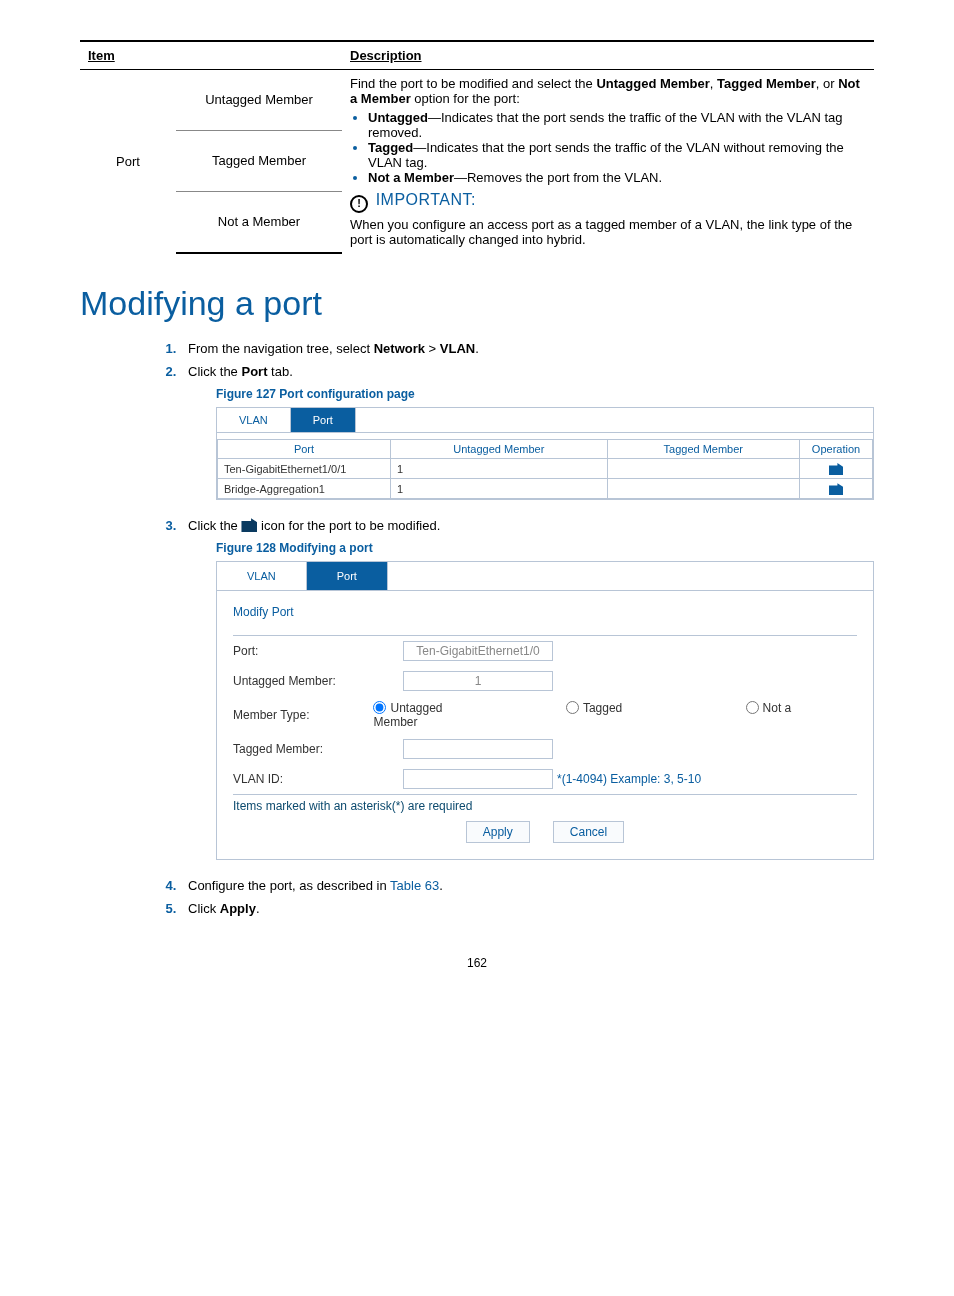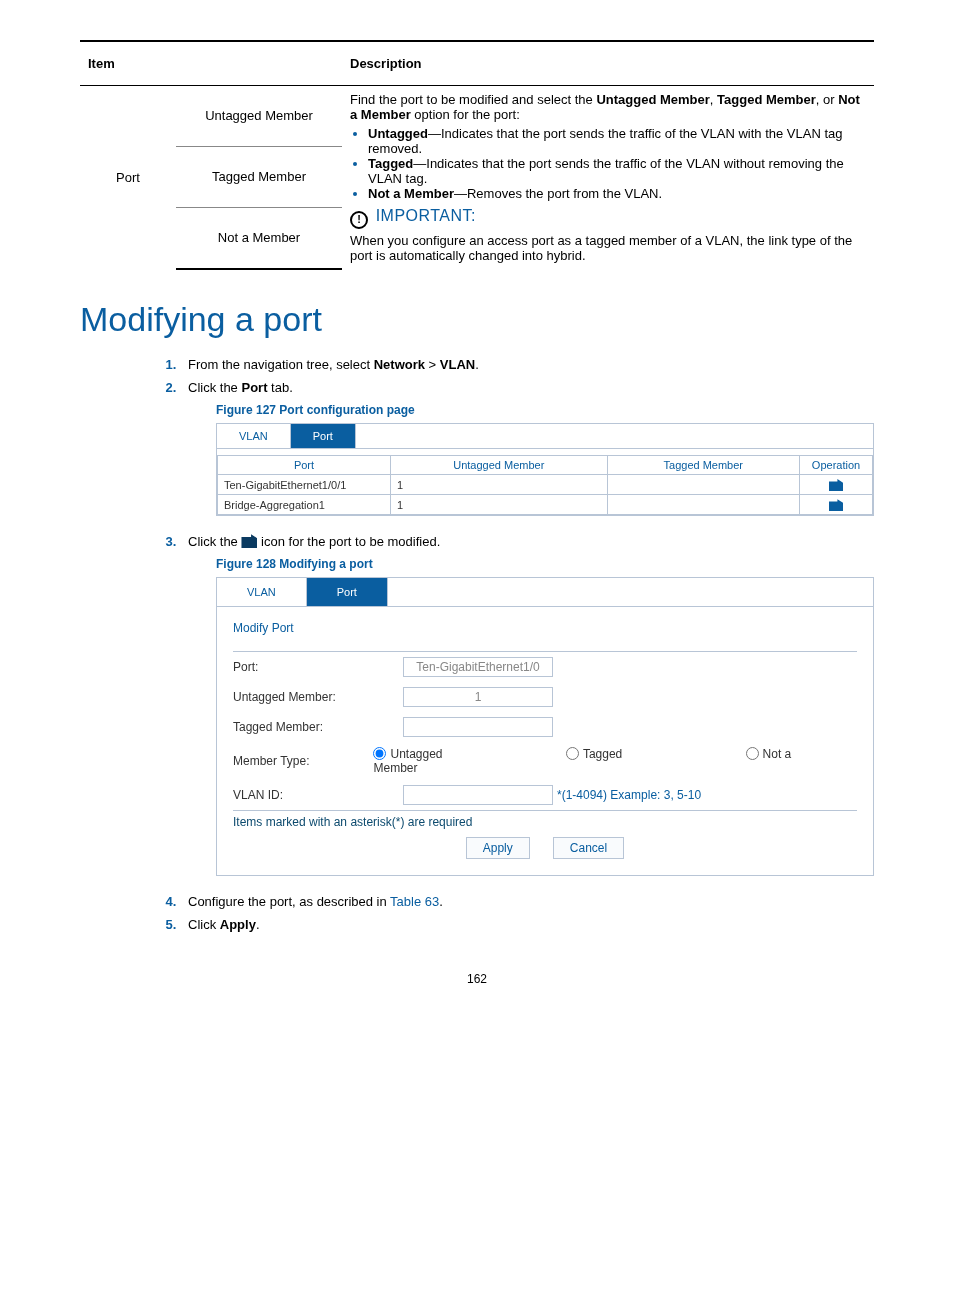--- a/index.html
+++ b/index.html
@@ -13,21 +13,22 @@
   .content-table {
     width: 100%;
     border-collapse: collapse;
     margin-bottom: 30px;
   }
   .content-table thead th {
     text-align: left;
     font-weight: bold;
     border-top: 2px solid #000;
     border-bottom: 1.5px solid #000;
-    padding: 14px 8px;
+    padding: 6px 8px;
+    text-decoration: underline;
   }
   .content-table tbody td {
     padding: 6px 8px;
     vertical-align: middle;
   }
   .content-table tbody tr.last td { border-bottom: 2px solid #000; }
   .hair { border-bottom: 0.5px solid #888; }
   .desc-cell { vertical-align: top; }
   ul.bullets { margin: 4px 0; padding-left: 18px; }
   ul.bullets li::marker { color: #0a5ea0; }
@@ -221,32 +222,32 @@
         <div style="border-top:1px solid #b8c5d6"></div>
         <div class="form-row">
           <div class="form-label">Port:</div>
           <input class="form-input" readonly="" value="Ten-GigabitEthernet1/0" style="">
         </div>
         <div class="form-row">
           <div class="form-label">Untagged Member:</div>
           <input class="form-input" readonly="" value="1" style="">
         </div>
         <div class="form-row">
-          <div class="form-label">Tagged Member:</div>
-          <input class="form-input" readonly="" value="" style="">
-        </div>
-        <div class="form-row">
           <div class="form-label">Member Type:</div>
           <div class="radio-group">
             <span><input type="radio" class="radio" checked="" style=""><span>Untagged</span></span>
             <span><input type="radio" class="radio" style=""><span>Tagged</span></span>
             <span><input type="radio" class="radio" style=""><span>Not a Member</span></span>
           </div>
         </div>
         <div class="form-row">
+          <div class="form-label">Tagged Member:</div>
+          <input class="form-input" readonly="" value="" style="">
+        </div>
+        <div class="form-row">
           <div class="form-label">VLAN ID:</div>
           <input class="form-input" value="" style="">
           <span class="hint">*(1-4094) Example: 3, 5-10</span>
         </div>
         <div style="border-top:1px solid #b8c5d6"></div>
         <div class="req-note">Items marked with an asterisk(*) are required</div>
         <div class="btn-row">
           <span class="btn">Apply</span>
           <span class="btn">Cancel</span>
         </div>

